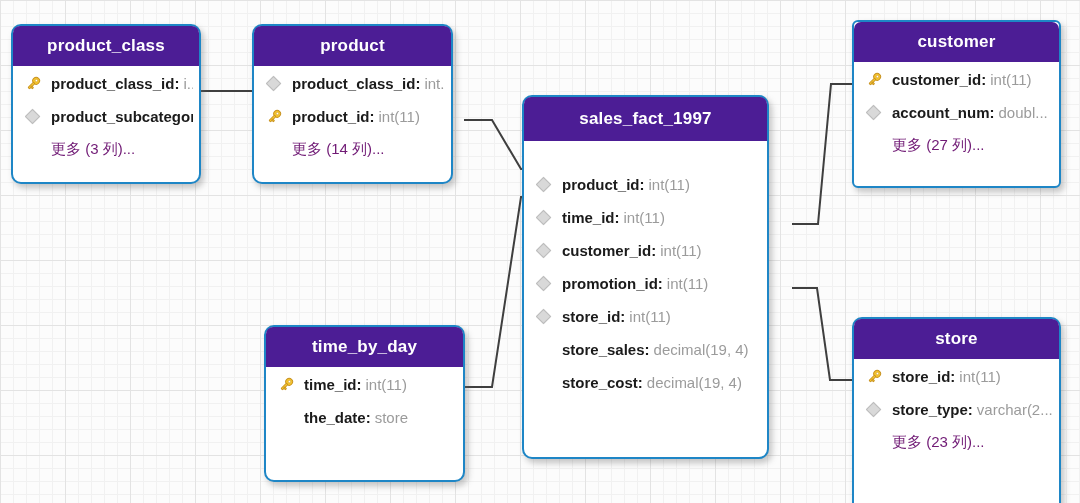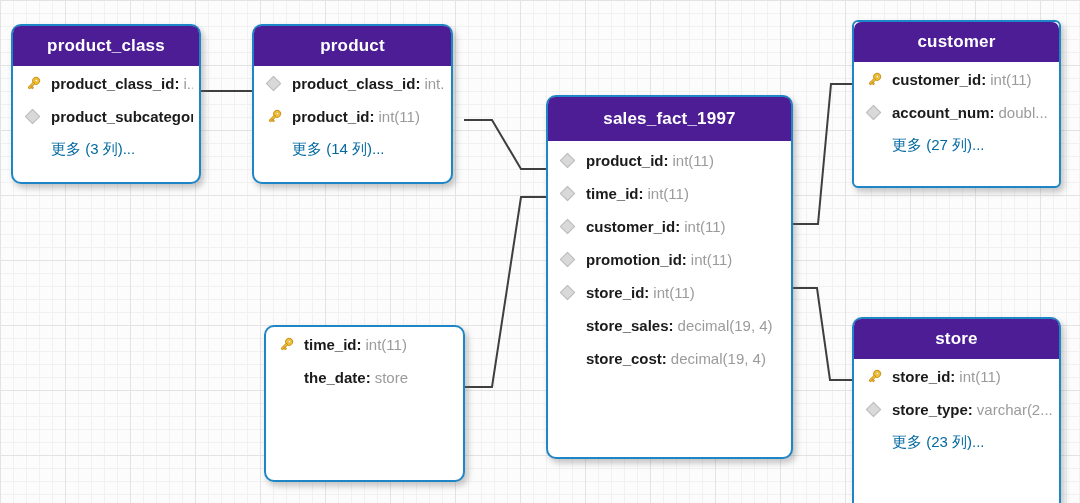--- a/index.html
+++ b/index.html
@@ -75,26 +75,26 @@
   }
   .diamond {
     width: 11px; height: 11px;
     margin-left: 2px;
     background: #d9d9d9;
     border: 1px solid #bcbcbc;
     transform: rotate(45deg);
   }
   .col-label { font-size: 15px; font-weight: bold; color: #1b1b1b; }
   .col-type  { font-size: 15px; color: #9b9b9b; margin-left: 4px; }
-  .col-more  { font-size: 15px; color: #0369a1; }
+  .col-more  { font-size: 15px; color: #701a75; }
 
   
   .t0 { left: 11px;  top: 24px;  width: 190px; height: 160px; }
   .t1 { left: 252px; top: 24px;  width: 201px; height: 160px; }
-  .t2 { left: 546px; top: 95px;  width: 247px; height: 364px; }
+  .t2 { left: 522px; top: 95px;  width: 247px; height: 364px; gap: 24px; }
   .t3 { left: 264px; top: 325px; width: 201px; height: 157px; }
   .t4 { left: 852px; top: 20px;  width: 209px; height: 168px; border-radius: 6px; }
   .t5 { left: 852px; top: 317px; width: 209px; height: 198px; }
 </style>
 </head>
 <body>
 
 <div class="canvas">
 
   <svg class="relations-layer" viewBox="0 0 1080 503">
@@ -212,20 +212,21 @@
       </div>
       <div class="row">
         <span class="cell-icon"></span>
         <span class="col-label">store_cost:</span>
         <span class="col-type">decimal(19, 4)</span>
       </div>
     </div>
   </div>
 
   <div class="table t3">
+    <div class="table-header">time_by_day</div>
     <div class="table-body">
       <div class="row">
         <span class="cell-icon">
           <svg width="17" height="17" viewBox="0 0 18 18">
               <g transform="rotate(45 9 9)" fill="#f6c62d" stroke="#c7901e" stroke-width="1">
                 <circle cx="9" cy="5" r="3.6"></circle>
                 <rect x="7.9" y="8" width="2.2" height="8" rx="0.6"></rect>
                 <rect x="9.5" y="12.2" width="2.6" height="1.6" rx="0.4"></rect>
                 <circle cx="9" cy="4.6" r="1.3" fill="#fff" stroke-width="0.6"></circle>
               </g>

